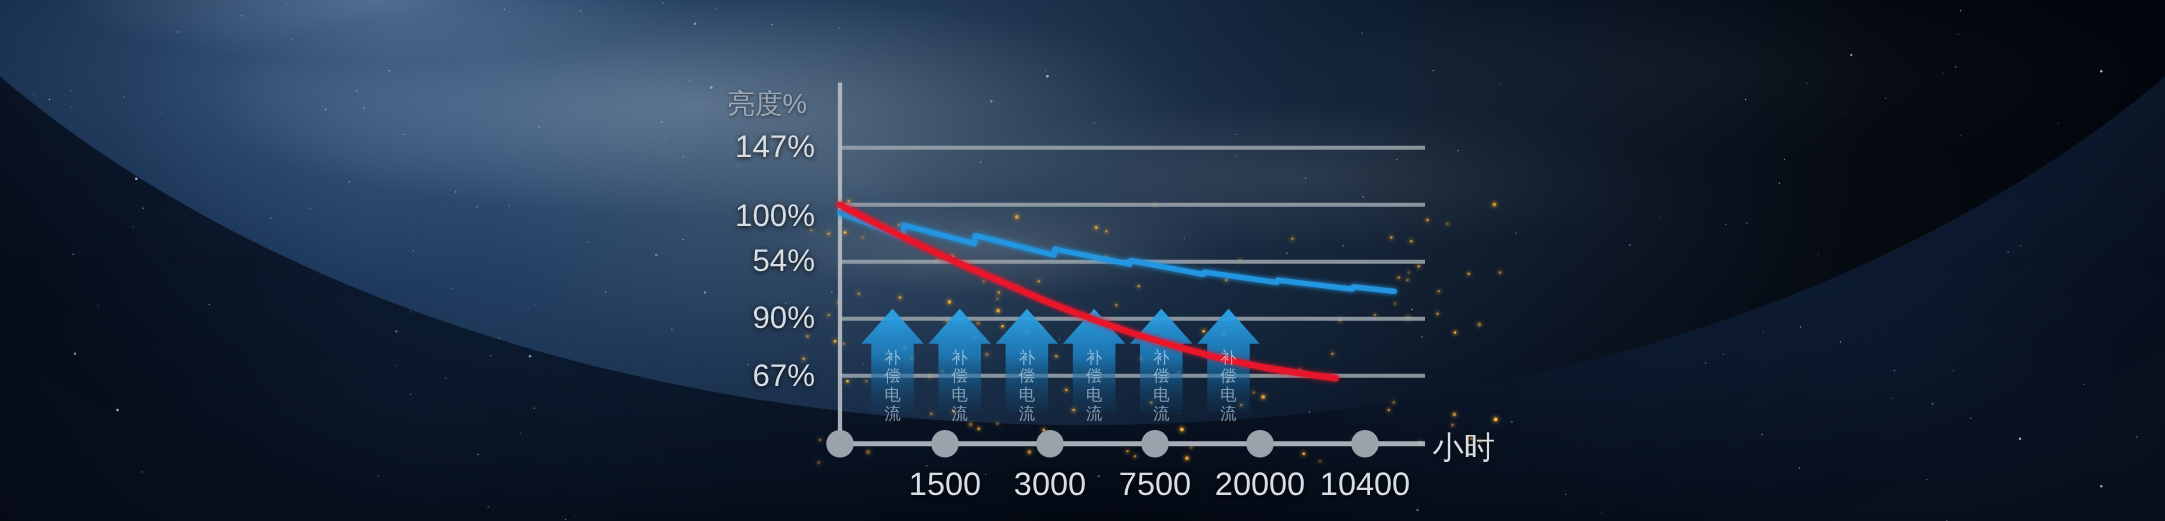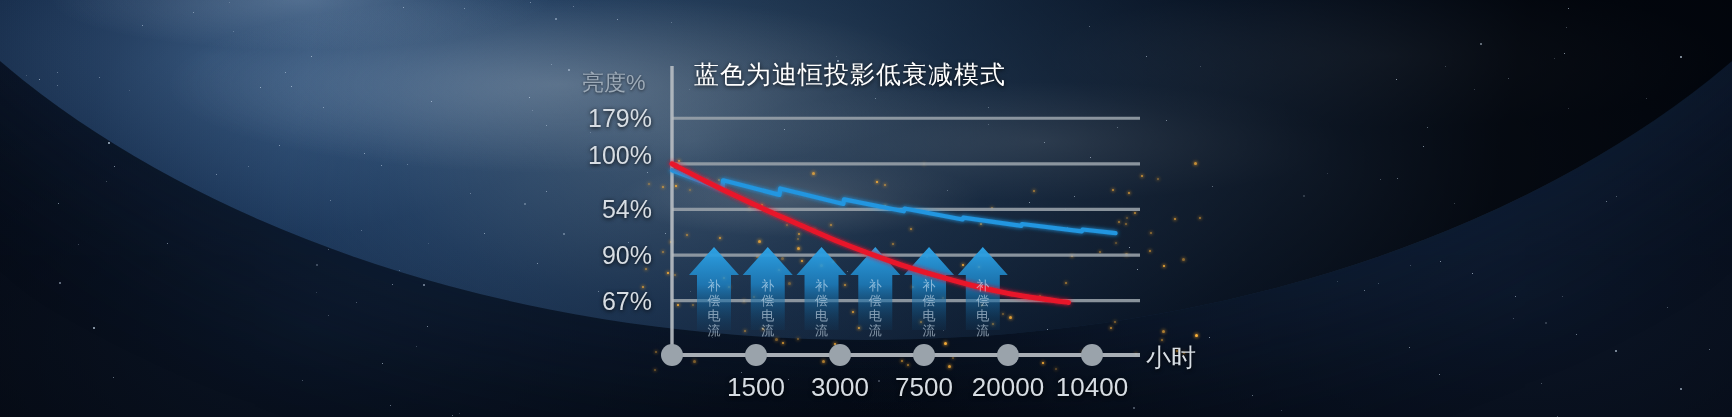--- a/index.html
+++ b/index.html
@@ -461,27 +461,26 @@
       <g id="xdots">
           <circle cx="672" cy="355" r="11" fill="#9aa3ab"></circle>
           <circle cx="756" cy="355" r="11" fill="#9aa3ab"></circle>
           <circle cx="840" cy="355" r="11" fill="#9aa3ab"></circle>
           <circle cx="924" cy="355" r="11" fill="#9aa3ab"></circle>
           <circle cx="1008" cy="355" r="11" fill="#9aa3ab"></circle>
           <circle cx="1092" cy="355" r="11" fill="#9aa3ab"></circle>
         </g>
     </svg>
 
-    <div class="chart-title">蓝色为迪恒投影低衰减模式</div>
 
     <div class="y-axis-label">亮度%</div>
 
     <div class="ytick-wrap" id="ytickwrap">
-        <div class="ytick" style="top: 118.24px;">179%</div>
-        <div class="ytick" style="top: 155px;">100%</div>
+        <div class="ytick" style="top: 118.24px;">147%</div>
+        <div class="ytick" style="top: 173px;">100%</div>
         <div class="ytick" style="top: 209.44px;">54%</div>
         <div class="ytick" style="top: 255.04px;">90%</div>
         <div class="ytick" style="top: 300.64px;">67%</div>
       </div>
     <div id="xtickwrap">
         <div class="xtick" style="left: 756px;">1500</div>
         <div class="xtick" style="left: 840px;">3000</div>
         <div class="xtick" style="left: 924px;">7500</div>
         <div class="xtick" style="left: 1008px;">20000</div>
         <div class="xtick" style="left: 1092px;">10400</div>

